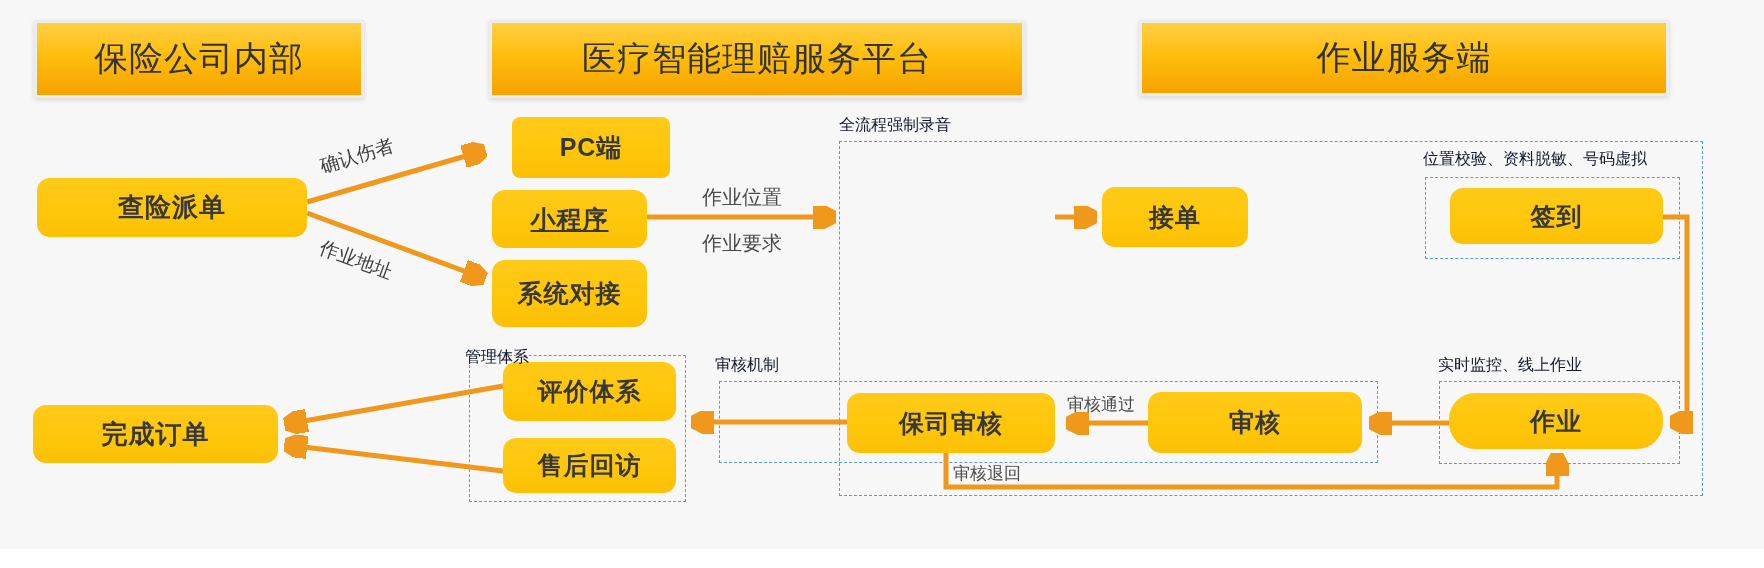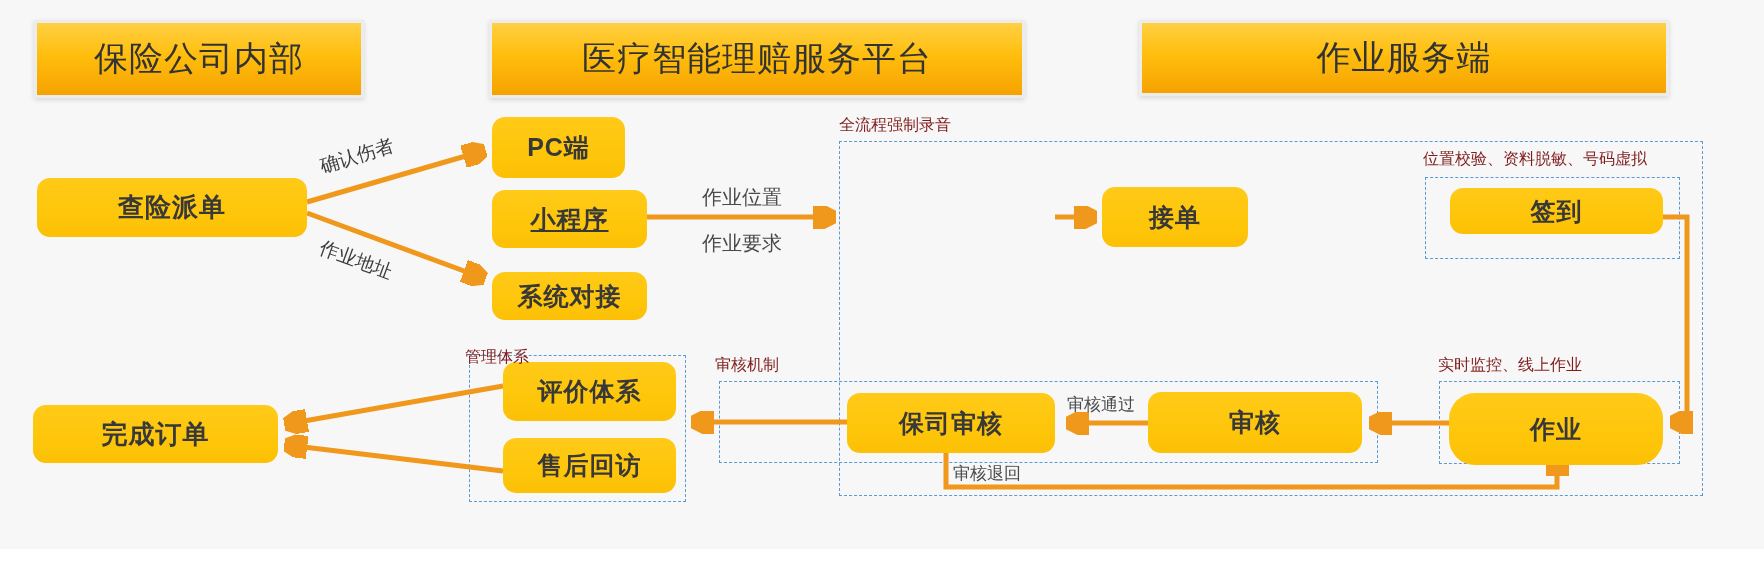--- a/index.html
+++ b/index.html
@@ -37,21 +37,21 @@
     letter-spacing:1px;
   }
   .dash{
     position:absolute;
     box-sizing:border-box;
     border:1.5px dashed #5b9bd5;
     background:transparent;
   }
   .note{
     position:absolute;
-    font-size:16px;color:#7f1d1d;white-space:nowrap;
+    font-size:16px;color:#0f172a;white-space:nowrap;
   }
   .edge-label{
     position:absolute;
     font-size:17px;color:#4a4a4a;white-space:nowrap;
   }
   .mid-label{
     position:absolute;width:140px;text-align:center;
     font-size:20px;color:#4a4a4a;white-space:nowrap;
   }
   .rot-label{
@@ -91,26 +91,26 @@
     <path d="M503,386 L287,424" marker-end="url(#ah)"></path>
     <path d="M503,471 L287,445" marker-end="url(#ah)"></path>
     <path d="M946,453 L946,487 L1557,487 L1557,456" marker-end="url(#ah)"></path>
   </svg>
 
   <div class="hdr" style="left:34px;top:20px;width:330px;height:78px;">保险公司内部</div>
   <div class="hdr" style="left:489px;top:20px;width:536px;height:78px;">医疗智能理赔服务平台</div>
   <div class="hdr" style="left:1139px;top:20px;width:530px;height:76px;">作业服务端</div>
 
   <div class="node" style="left:37px;top:178px;width:270px;height:59px;font-size:26px;">查险派单</div>
-  <div class="node" style="left:492px;top:117px;width:133px;height:61px;">PC端</div>
+  <div class="node" style="left:512px;top:117px;width:158px;height:61px;border-radius:8px;">PC端</div>
   <div class="node" style="left:492px;top:190px;width:155px;height:58px;text-decoration:underline;">小程序</div>
-  <div class="node" style="left:492px;top:260px;width:155px;height:48px;margin-top:12px;">系统对接</div>
+  <div class="node" style="left:492px;top:260px;width:155px;height:67px;">系统对接</div>
   <div class="node" style="left:1102px;top:187px;width:146px;height:60px;">接单</div>
-  <div class="node" style="left:1450px;top:188px;width:213px;height:46px;">签到</div>
-  <div class="node" style="left:1449px;top:393px;width:214px;height:72px;border-radius:26px;">作业</div>
+  <div class="node" style="left:1450px;top:188px;width:213px;height:56px;">签到</div>
+  <div class="node" style="left:1449px;top:393px;width:214px;height:56px;border-radius:26px;">作业</div>
   <div class="node" style="left:1148px;top:392px;width:214px;height:61px;">审核</div>
   <div class="node" style="left:847px;top:393px;width:208px;height:60px;">保司审核</div>
   <div class="node" style="left:503px;top:362px;width:173px;height:59px;text-align:right;">评价体系</div>
   <div class="node" style="left:503px;top:438px;width:173px;height:55px;border-radius:13px;">售后回访</div>
   <div class="node" style="left:33px;top:405px;width:245px;height:58px;font-size:26px;">完成订单</div>
 
   <div class="note" style="left:839px;top:115px;">全流程强制录音</div>
   <div class="note" style="left:1423px;top:149px;">位置校验、资料脱敏、号码虚拟</div>
   <div class="note" style="left:1438px;top:355px;">实时监控、线上作业</div>
   <div class="note" style="left:715px;top:355px;">审核机制</div>

